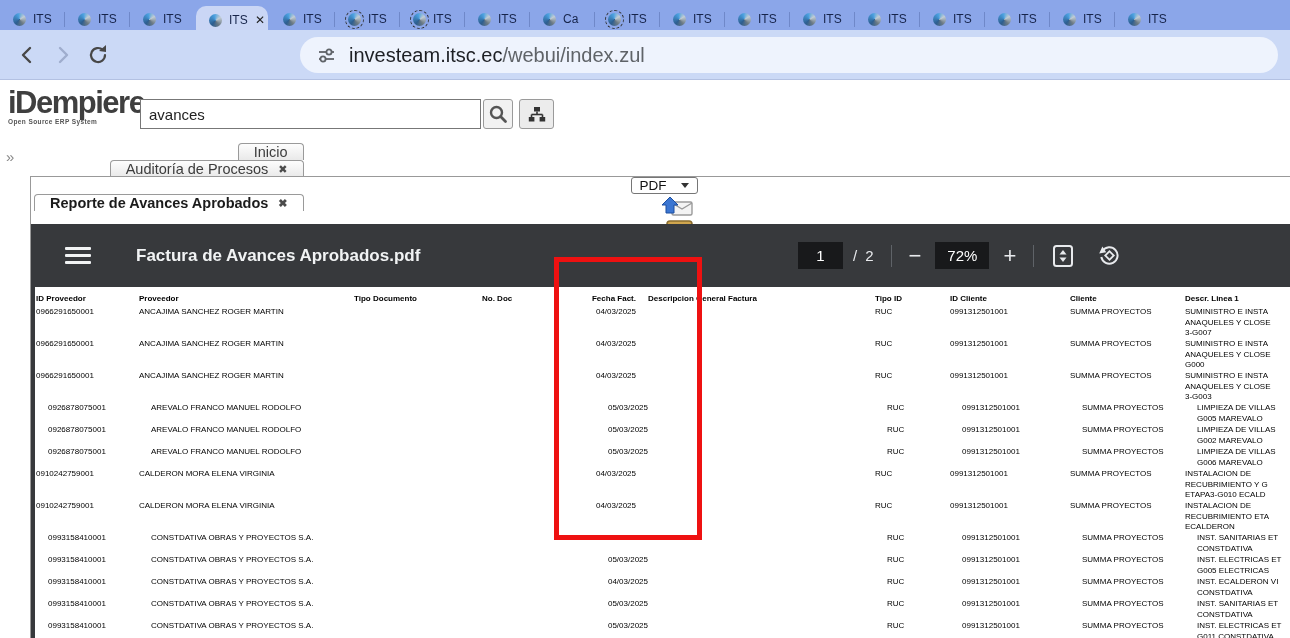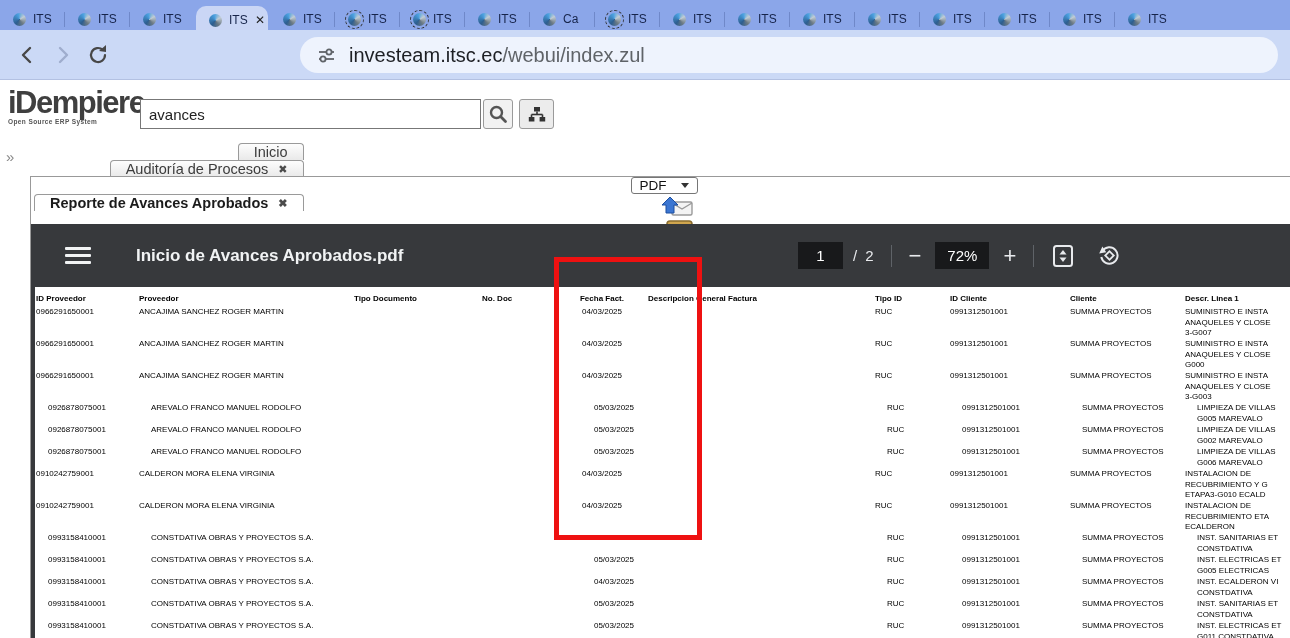--- a/index.html
+++ b/index.html
@@ -82,21 +82,21 @@
   .pdf-page { position:absolute; left:4px; top:63px; right:0; bottom:0; background:#fff;
     padding:7px 0 0 1px; overflow:hidden; }
 
   
   .tgrid { display:grid; grid-template-columns:103px 215px 128px 86px 72px 8px 227px 75px 120px 115px 1fr;
     font-size:8px; color:#000; white-space:nowrap; }
   .thead { font-weight:bold; height:10px; line-height:10px; margin-bottom:3px; }
   .trow { line-height:10.5px; overflow:hidden; }
   .trow.r2 { height:22px;padding-left:12px; } .trow.r3 { height:32px; }
   .tcell { overflow:hidden; }
-  .col-fecha { text-align:center; padding-right:4px; }
+  .col-fecha { text-align:right; padding-right:4px; }
   .descr-line { line-height:10.6px; }
 
   
   .red-rect { position:absolute; left:554px; top:257px; width:148px; height:283px;
     border:5px solid var(--c-highlight,#ee1111); z-index:99; pointer-events:none; }
 
   svg { display:block; }
 </style>
 </head>
 <body>
@@ -292,21 +292,21 @@
     </span>
   </div>
 
   <div class="pdfviewer">
     <div class="pdf-topbar">
       <div class="burger">
           <div></div>
           <div></div>
           <div></div>
         </div>
-      <div class="pdf-title">Inicio de Avances Aprobados.pdf</div>
+      <div class="pdf-title">Factura de Avances Aprobados.pdf</div>
       <div class="pdf-controls">
         <div class="pdf-box pagebox">1</div>
         <span class="slashsep">/</span>
         <span class="pcount">2</span>
         <span class="vline"></span>
         <span class="pm">−</span>
         <div class="pdf-box zoombox">72%</div>
         <span class="pm">+</span>
         <span class="vline"></span>
         <span style="margin-right:22px;cursor:pointer;">

